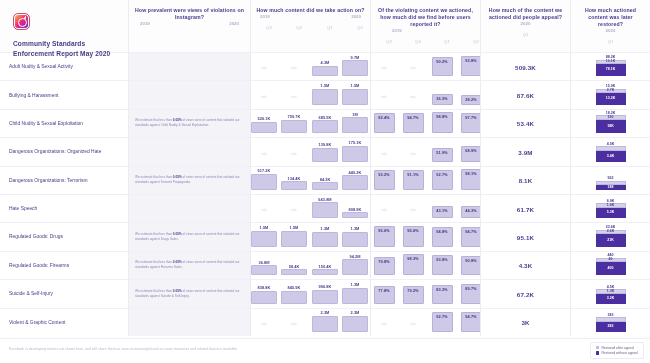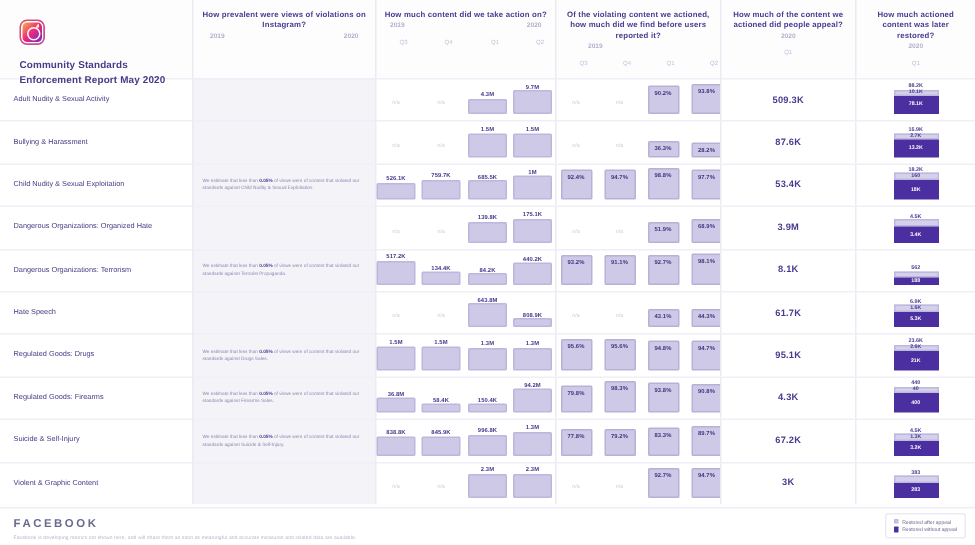--- a/index.html
+++ b/index.html
@@ -592,21 +592,20 @@
             <div class="tot">383</div>
             <div class="seg-light" style="height: 4.5px;"></div>
             <div class="seg-dark" style="height: 10.3px;">
               <span>283</span>
             </div>
           </div>
         </div></div>
   </div>
 
   <div class="footer">
-    <div class="fb-word">FACEBOOK</div>
     <div class="fb-sub">Facebook is developing metrics not shown here, and will share them as soon as meaningful and accurate measures and related data are available.</div>
     <div class="legend">
       <div class="lg-item">
         <span class="sw light"></span>
         <span>Restored after appeal</span>
       </div>
       <div class="lg-item">
         <span class="sw dark"></span>
         <span>Restored without appeal</span>
       </div>

